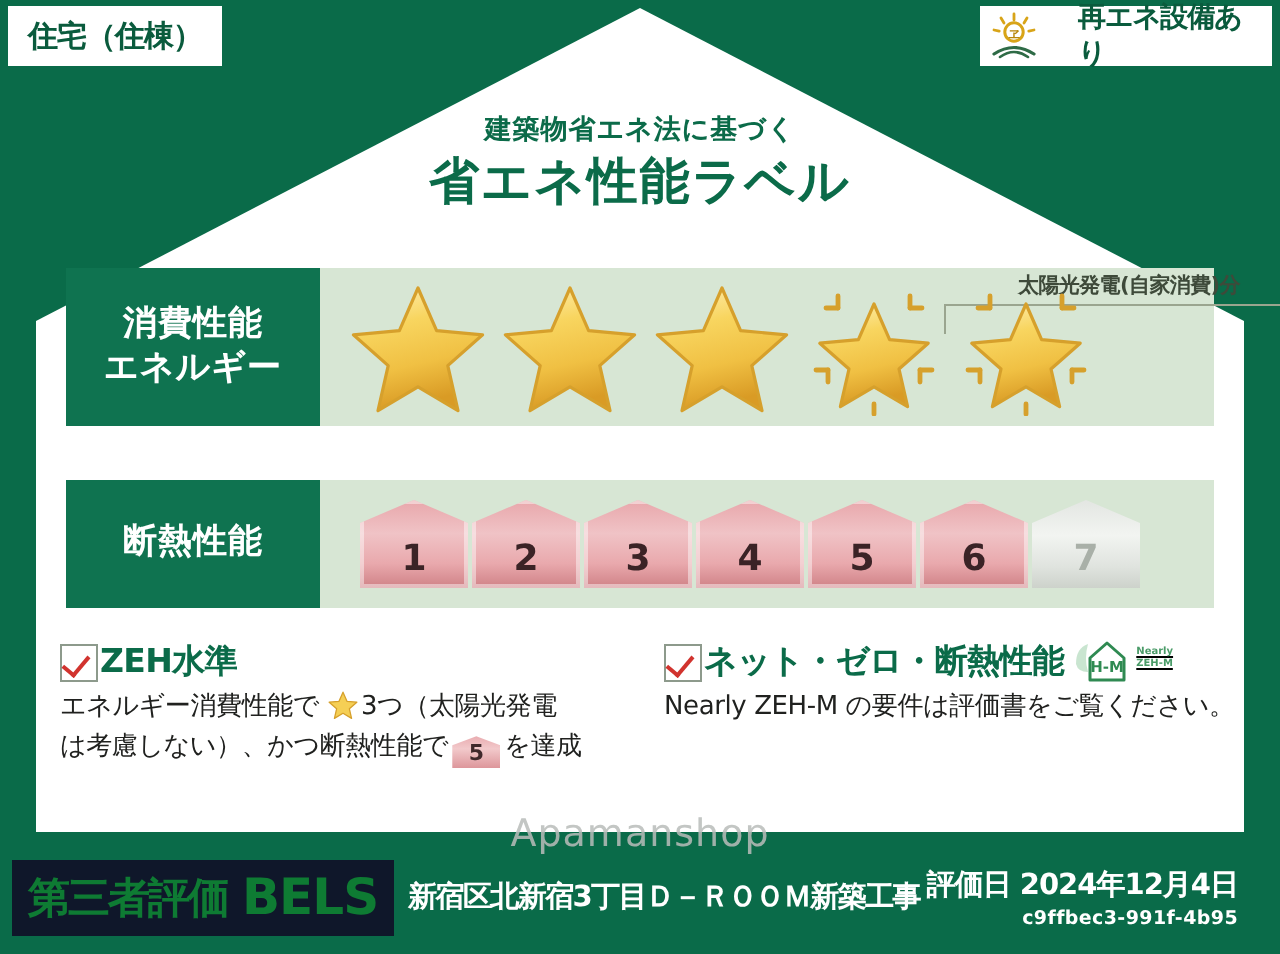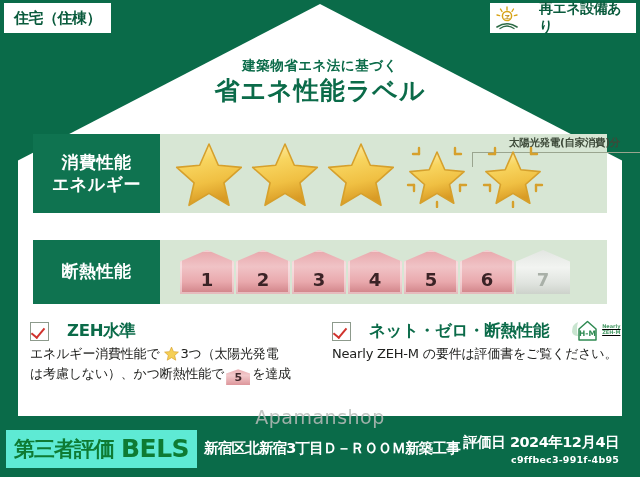--- a/index.html
+++ b/index.html
@@ -193,21 +193,21 @@
     position: absolute;
     top: 320px;
     width: 290px;
   }
   .info-left { left: 30px; }
   .info-right { left: 332px; }
 
   .info-head {
     display: flex;
     align-items: center;
-    gap: 18px;
+    gap: 1px;
     height: 22px;
   }
   .checkbox {
     width: 17px; height: 17px;
     border: 1.4px solid #8d9a8c;
     background: #ffffff;
     position: relative;
     flex: 0 0 auto;
   }
   .checkbox::after {
@@ -286,21 +286,21 @@
     left: 0;
     top: 420px;
     width: 640px;
     height: 57px;
     background: #0a6b49;
     display: flex;
     align-items: center;
   }
   .bels-chip {
     margin-left: 6px;
-    background: #5eead4;
+    background: #0f172a;
     height: 38px;
     padding: 0 8px;
     display: flex;
     align-items: center;
     gap: 7px;
   }
   .bels-jp {
     color: #0e7b33;
     font-size: 21px;
     font-weight: bold;

